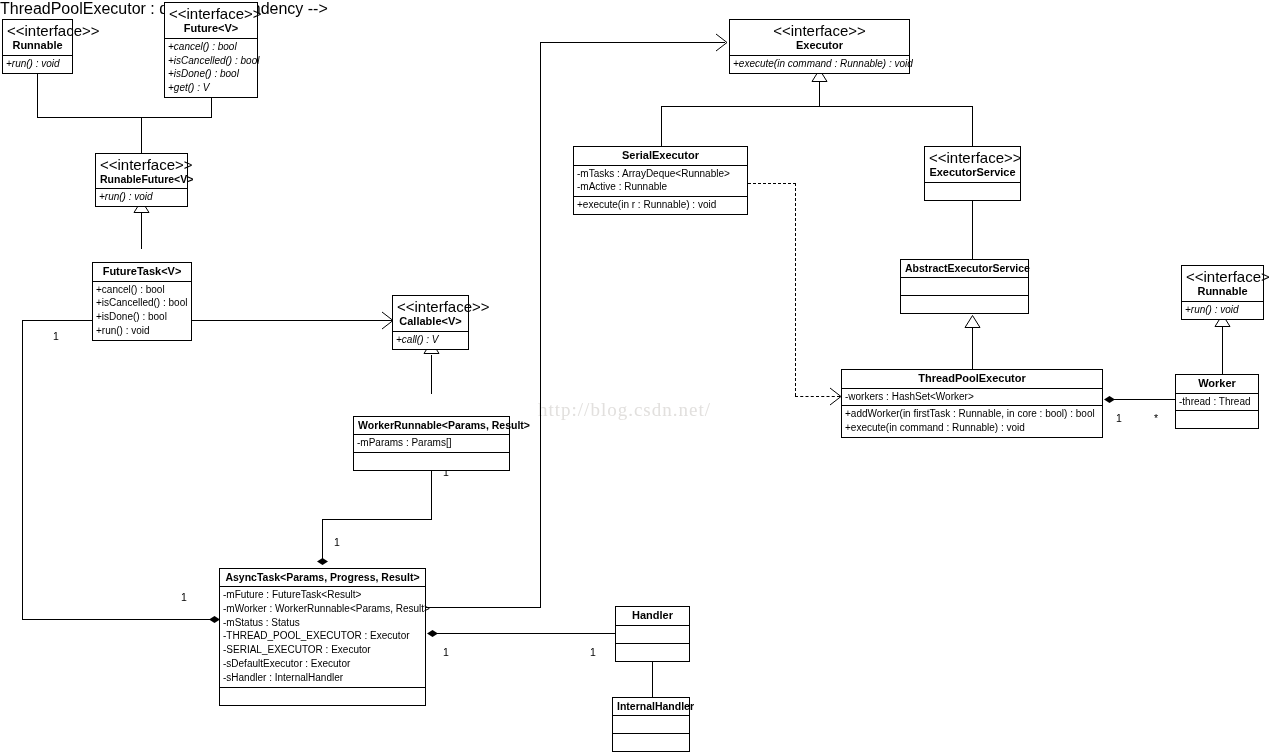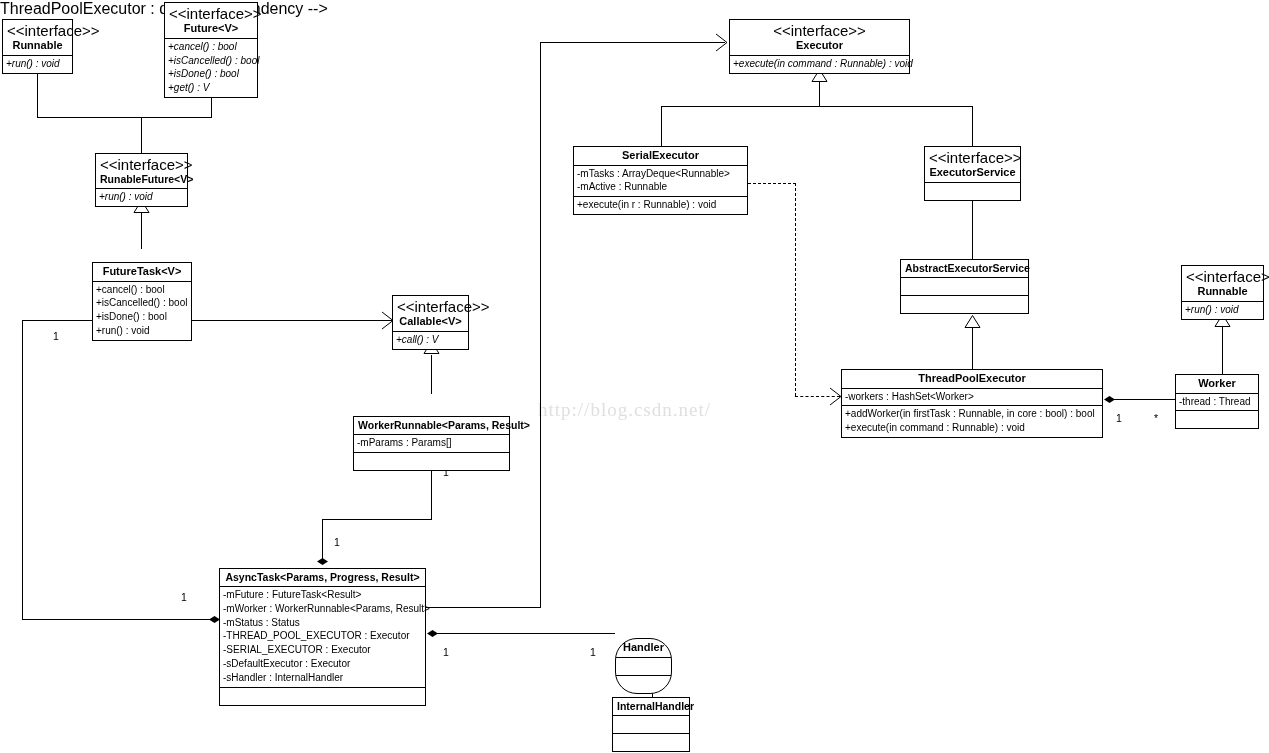--- a/index.html
+++ b/index.html
@@ -388,21 +388,21 @@
     <div class="uml-header">
       <span class="uml-name">Worker</span>
     </div>
     <div class="uml-compartment">
       <div class="uml-row">-thread : Thread</div>
     </div>
     <div class="uml-compartment empty"></div>
   </div>
 
   
-  <div class="uml-class" style="left:615px; top:638px; width:57px;border-radius:22px;">
+  <div class="uml-class" style="left:615px; top:606px; width:75px;">
     <div class="uml-header">
       <span class="uml-name">Handler</span>
     </div>
     <div class="uml-compartment empty"></div>
     <div class="uml-compartment empty"></div>
   </div>
 
   
   <div class="uml-class" style="left:612px; top:697px; width:78px;">
     <div class="uml-header">

